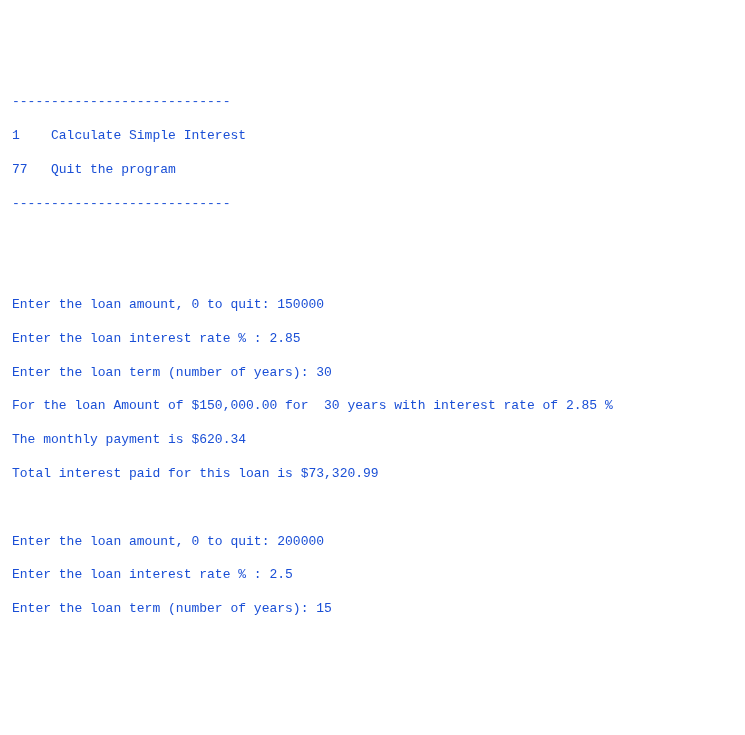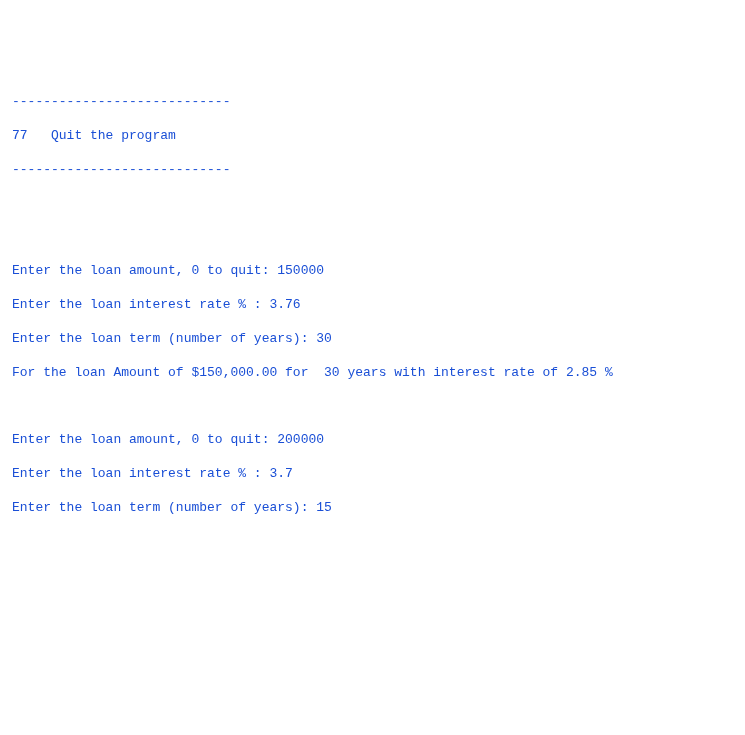--- a/index.html
+++ b/index.html
@@ -23,31 +23,34 @@
       display: block;
     }
   </style>
 </head>
 <body>
 
 
 
 <div class="block1">
 <span class="line">----------------------------</span>
+<span class="line">1    Calculate Simple Interest</span>
 <span class="line">77   Quit the program</span>
 <span class="line">----------------------------</span>
 <span class="line"> </span>
 <span class="line"> </span>
 <span class="line">Enter the loan amount, 0 to quit: 150000</span>
-<span class="line">Enter the loan interest rate % : 3.76</span>
+<span class="line">Enter the loan interest rate % : 2.85</span>
 <span class="line">Enter the loan term (number of years): 30</span>
 <span class="line">For the loan Amount of $150,000.00 for  30 years with interest rate of 2.85 %</span>
+<span class="line">The monthly payment is $620.34</span>
+<span class="line">Total interest paid for this loan is $73,320.99</span>
 <span class="line"> </span>
 <span class="line">Enter the loan amount, 0 to quit: 200000</span>
-<span class="line">Enter the loan interest rate % : 3.7</span>
+<span class="line">Enter the loan interest rate % : 2.5</span>
 <span class="line">Enter the loan term (number of years): 15</span>
 
 
 
 
 
 
 </div>
 
 

